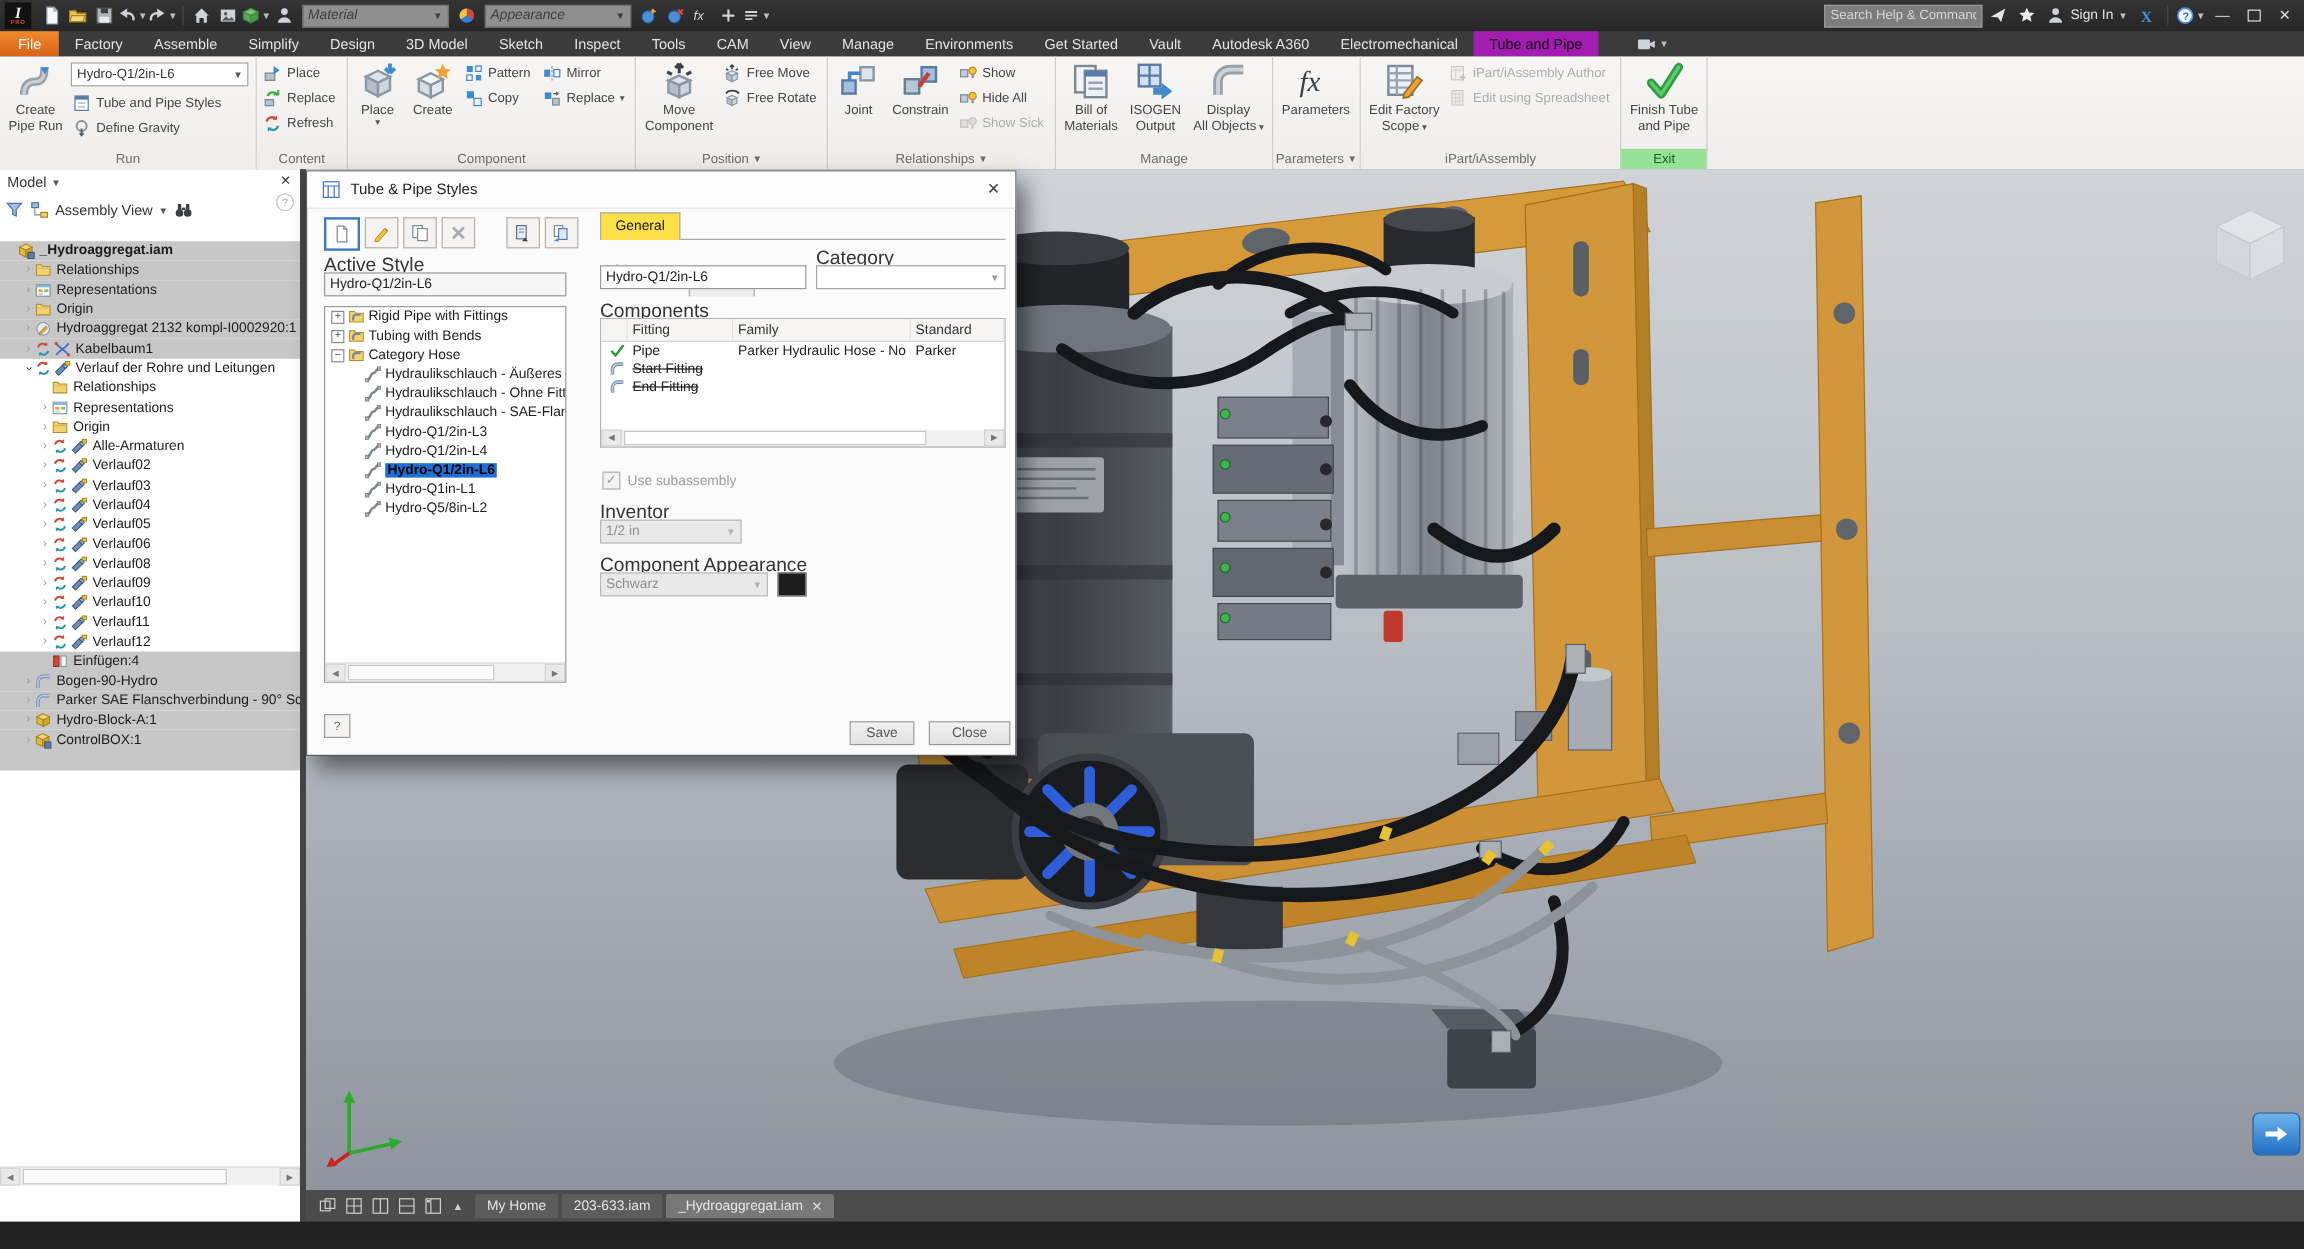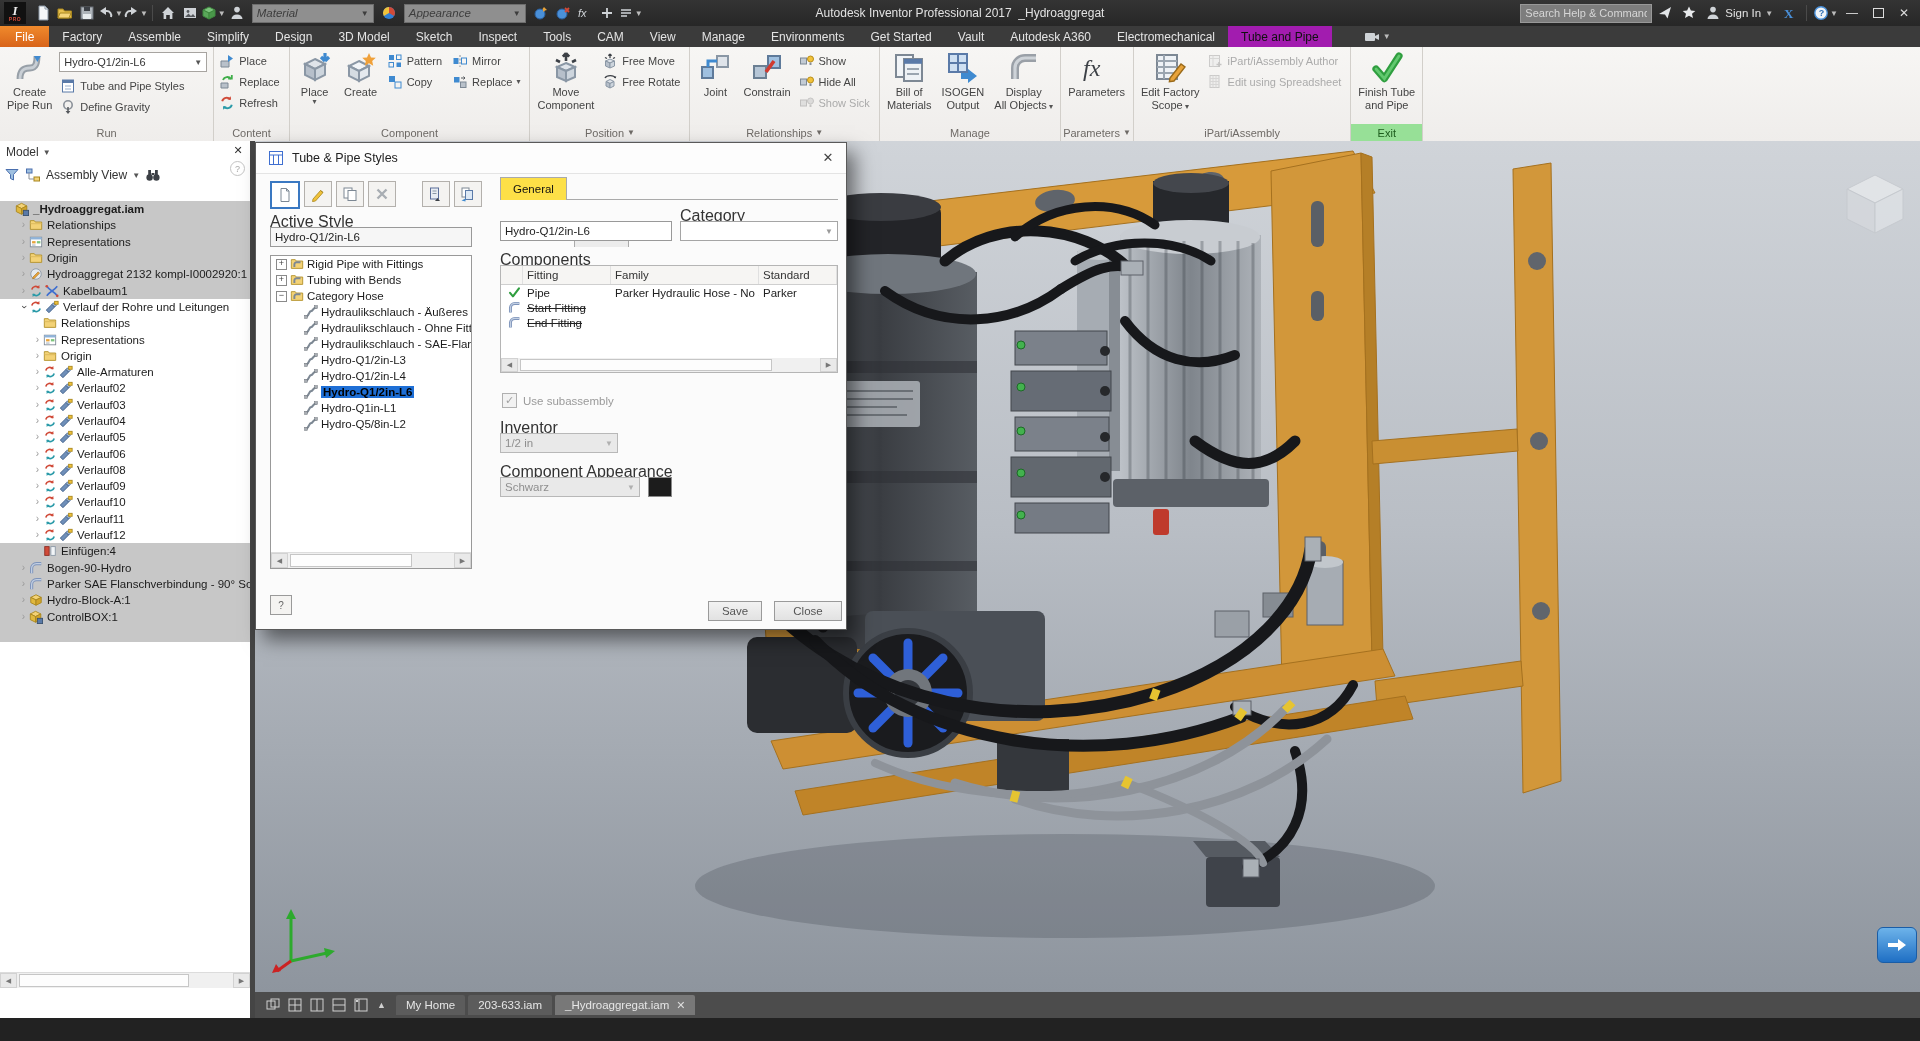--- a/index.html
+++ b/index.html
@@ -284,23 +284,20 @@
         </span>
         <span class="qbtn">
           <span class="ic">
             <svg viewBox="0 0 16 16">
               <path d="M3 5 h10 M3 8 h10 M3 11 h6" stroke="#cfd3d7" stroke-width="1.5"></path>
             </svg>
           </span>
           <span class="qcaret">▼</span>
         </span>
       </div>
-    <div id="titletext">
-      <span>Autodesk Inventor Professional 2017</span>&nbsp;&nbsp;<span>_Hydroaggregat</span>
-    </div>
     <div id="titleright">
       <input id="searchbox" placeholder="Search Help &amp; Commands..." style="">
       <span class="qbtn">
           <span class="ic">
             <svg viewBox="0 0 16 16">
               <path d="M2 9 L14 2 L10.5 13.5 L8 9.5z" fill="#e2e5e8"></path>
             </svg>
           </span>
         </span>
       <span class="qbtn">

